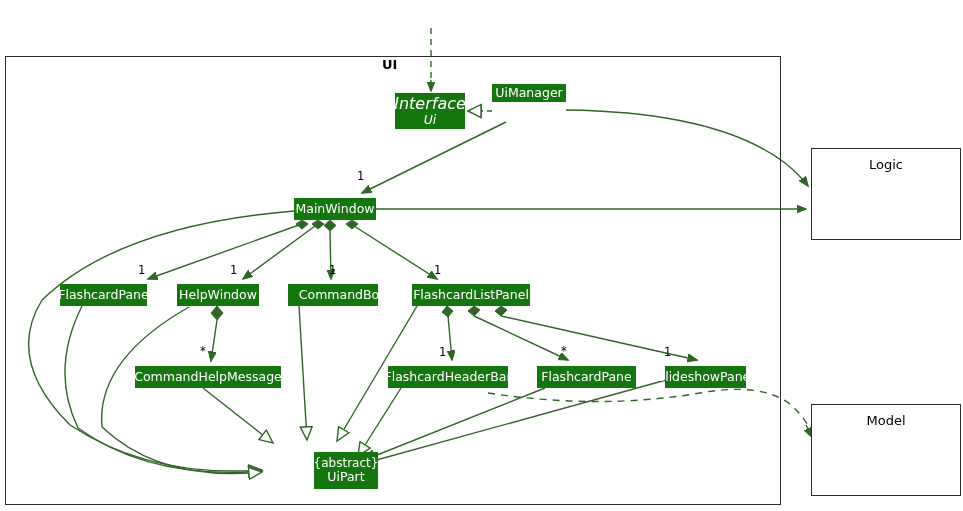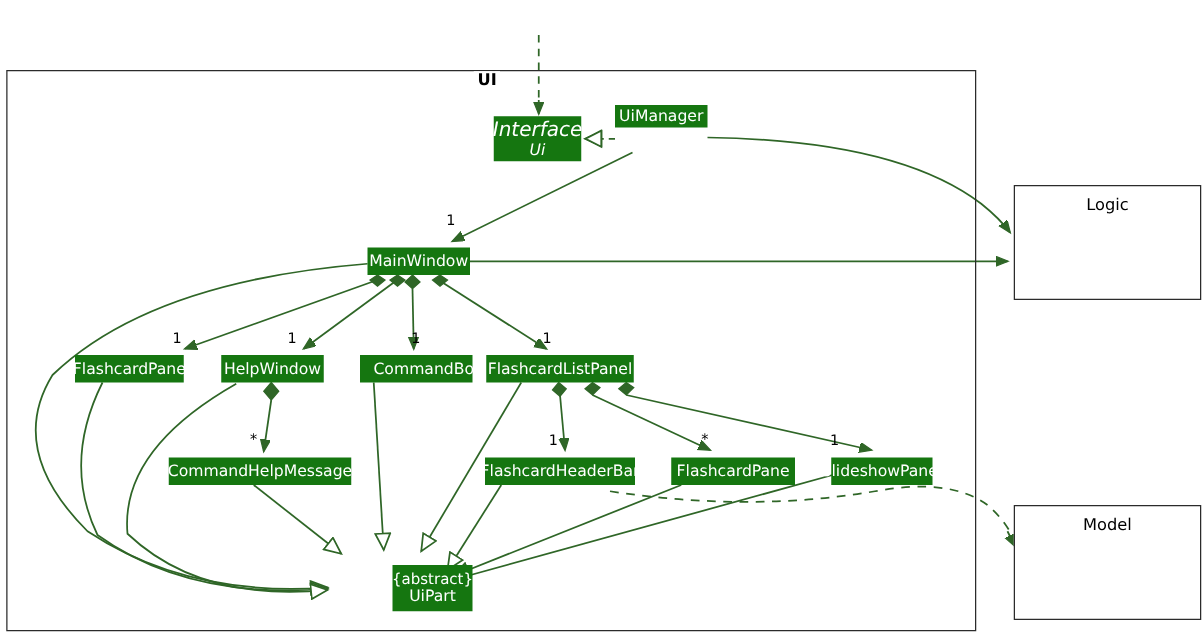--- a/index.html
+++ b/index.html
@@ -257,21 +257,21 @@
   </div>
 
   <div class="node" id="node-helpwindow" style="left: 177px; top: 284px; width: 82px; height: 22px; background: rgb(21, 118, 16); color: rgb(255, 255, 255);">
     <span>HelpWindow</span>
   </div>
 
   <div class="node" id="node-commandbox" style="left: 288px; top: 284px; width: 90px; height: 22px; background: rgb(21, 118, 16); color: rgb(255, 255, 255); padding-left: 24px;">
     <span>CommandBox</span>
   </div>
 
-  <div class="node" id="node-flashcardlistpanel" style="left: 389px; top: 284px; width: 118px; height: 22px; background: rgb(21, 118, 16); color: rgb(255, 255, 255);">
+  <div class="node" id="node-flashcardlistpanel" style="left: 412px; top: 284px; width: 118px; height: 22px; background: rgb(21, 118, 16); color: rgb(255, 255, 255);">
     <span>FlashcardListPanel</span>
   </div>
 
   <div class="node" id="node-commandhelpmessage" style="left: 135px; top: 366px; width: 146px; height: 22px; background: rgb(21, 118, 16); color: rgb(255, 255, 255);">
     <span>CommandHelpMessage</span>
   </div>
 
   <div class="node" id="node-flashcardheaderbar" style="left: 388px; top: 366px; width: 120px; height: 22px; background: rgb(21, 118, 16); color: rgb(255, 255, 255);">
     <span>FlashcardHeaderBar</span>
   </div>

